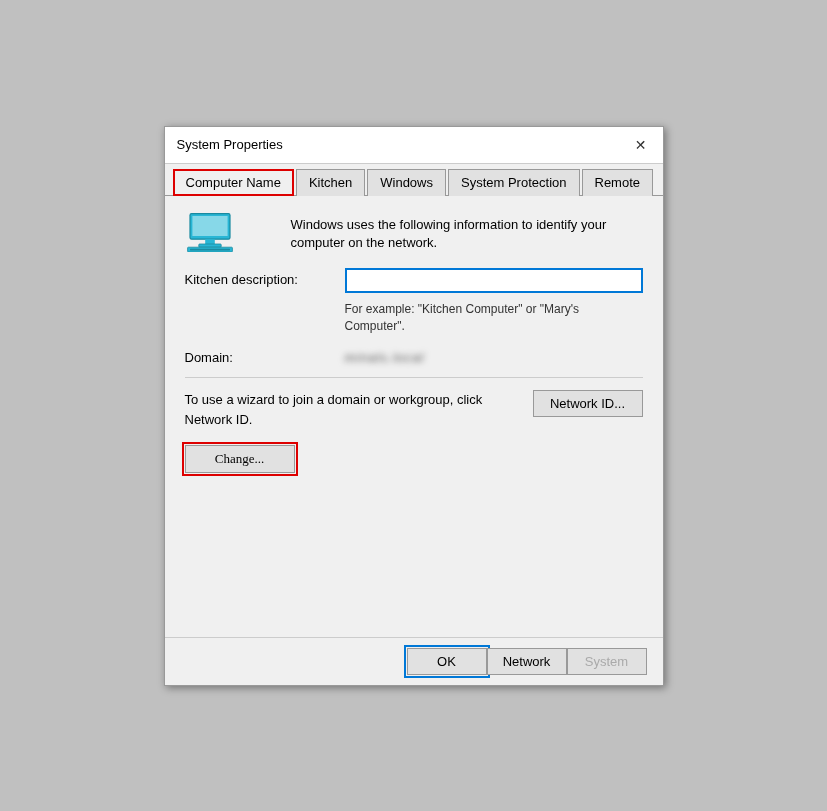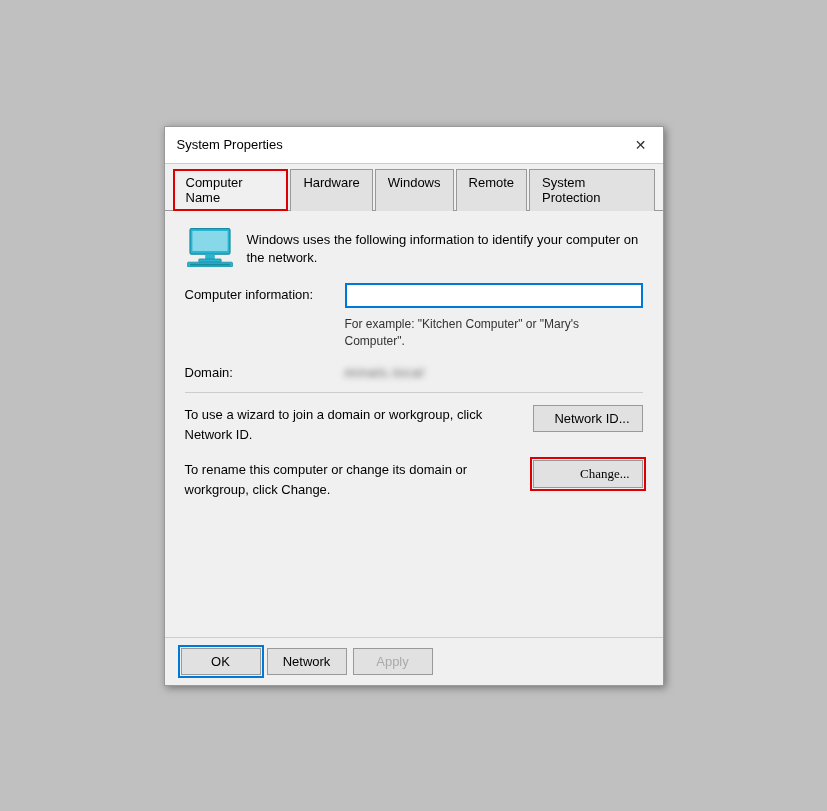--- a/index.html
+++ b/index.html
@@ -76,20 +76,21 @@
     }
     
     .content {
       padding: 16px 20px;
       flex: 1;
     }
     .top-section {
       display: flex;
       align-items: flex-start;
       margin-bottom: 16px;
+      gap: 44px;
     }
     .computer-icon {
       width: 50px;
       height: 40px;
       margin-right: 12px;
       flex-shrink: 0;
     }
     .description-text {
       font-size: 13px;
       line-height: 1.4;
@@ -145,34 +146,35 @@
       flex: 1;
       padding-right: 0;
     }
     .action-button {
       min-width: 110px;
       padding: 5px 12px;
       border: 1px solid #999;
       background: #e1e1e1;
       cursor: pointer;
       font-size: 13px;
-      text-align: right;
+      text-align: center;
       white-space: nowrap;
     }
     .action-button.highlighted {
       outline: 2px solid #d00;
       outline-offset: 1px;
       font-family: Liberation Serif, serif;
     }
     
     .footer {
       border-top: 1px solid #ccc;
       padding: 10px 16px;
       display: flex;
-      gap: 6px;
+      justify-content: flex-end;
+      gap: 0;
       background: #f0f0f0;
     }
     .footer-button {
       min-width: 80px;
       padding: 5px 12px;
       border: 1px solid #999;
       background: #e1e1e1;
       cursor: pointer;
       font-size: 13px;
     }
@@ -197,30 +199,30 @@
   <div class="title-bar">
     <span class="title-bar-text">System Properties</span>
     <button class="title-bar-close">✕</button>
   </div>
 
   <div class="tabs">
     <div class="tab active">
       <span>Computer Name</span>
     </div>
     <div class="tab">
-      <span>Hardware</span>
+      <span>Kitchen</span>
     </div>
     <div class="tab">
       <span>Windows</span>
     </div>
     <div class="tab">
+      <span>System Protection</span>
+    </div>
+    <div class="tab">
       <span>Remote</span>
-    </div>
-    <div class="tab">
-      <span>System Protection</span>
     </div>
   </div>
 
   <div class="content">
 
     <div class="top-section">
 
       <svg class="computer-icon" viewBox="0 0 60 50" xmlns="http://www.w3.org/2000/svg">
 
         <rect x="5" y="2" width="50" height="32" rx="2" ry="2" fill="#29b6d5" stroke="#1a8aa0" stroke-width="1.5"></rect>
@@ -230,42 +232,41 @@
 
         <rect x="16" y="40" width="28" height="4" rx="1" fill="#29b6d5" stroke="#1a8aa0" stroke-width="1"></rect>
 
         <rect x="2" y="44" width="56" height="6" rx="1" fill="#29b6d5" stroke="#1a8aa0" stroke-width="1"></rect>
         <rect x="5" y="46" width="50" height="2" rx="0.5" fill="#1a8aa0"></rect>
       </svg>
       <p class="description-text">Windows uses the following information to identify your computer on the network.</p>
     </div>
 
     <div class="form-row">
-      <span class="form-label">Computer information:</span>
+      <span class="form-label">Kitchen description:</span>
       <input class="form-input" type="text" value="" style="">
     </div>
     <div class="example-text">For example: "Kitchen Computer" or "Mary's Computer".</div>
 
 
     <div class="form-row" style="margin-bottom:8px;">
       <span class="form-label">Domain:</span>
       <span class="field-value blurred">minals.local</span>
     </div>
 
     <div class="separator"></div>
 
     <div class="action-row">
       <span class="action-text">To use a wizard to join a domain or workgroup, click Network ID.</span>
       <button class="action-button">Network ID...</button>
     </div>
 
     <div class="action-row">
-      <span class="action-text">To rename this computer or change its domain or workgroup, click Change.</span>
       <button class="action-button highlighted">Change...</button>
     </div>
   </div>
 
   <div class="footer">
     <button class="footer-button ok">OK</button>
     <button class="footer-button">Network</button>
-    <button class="footer-button disabled" disabled="">Apply</button>
+    <button class="footer-button disabled" disabled="">System</button>
   </div>
 </div>
 
 </body></html>

